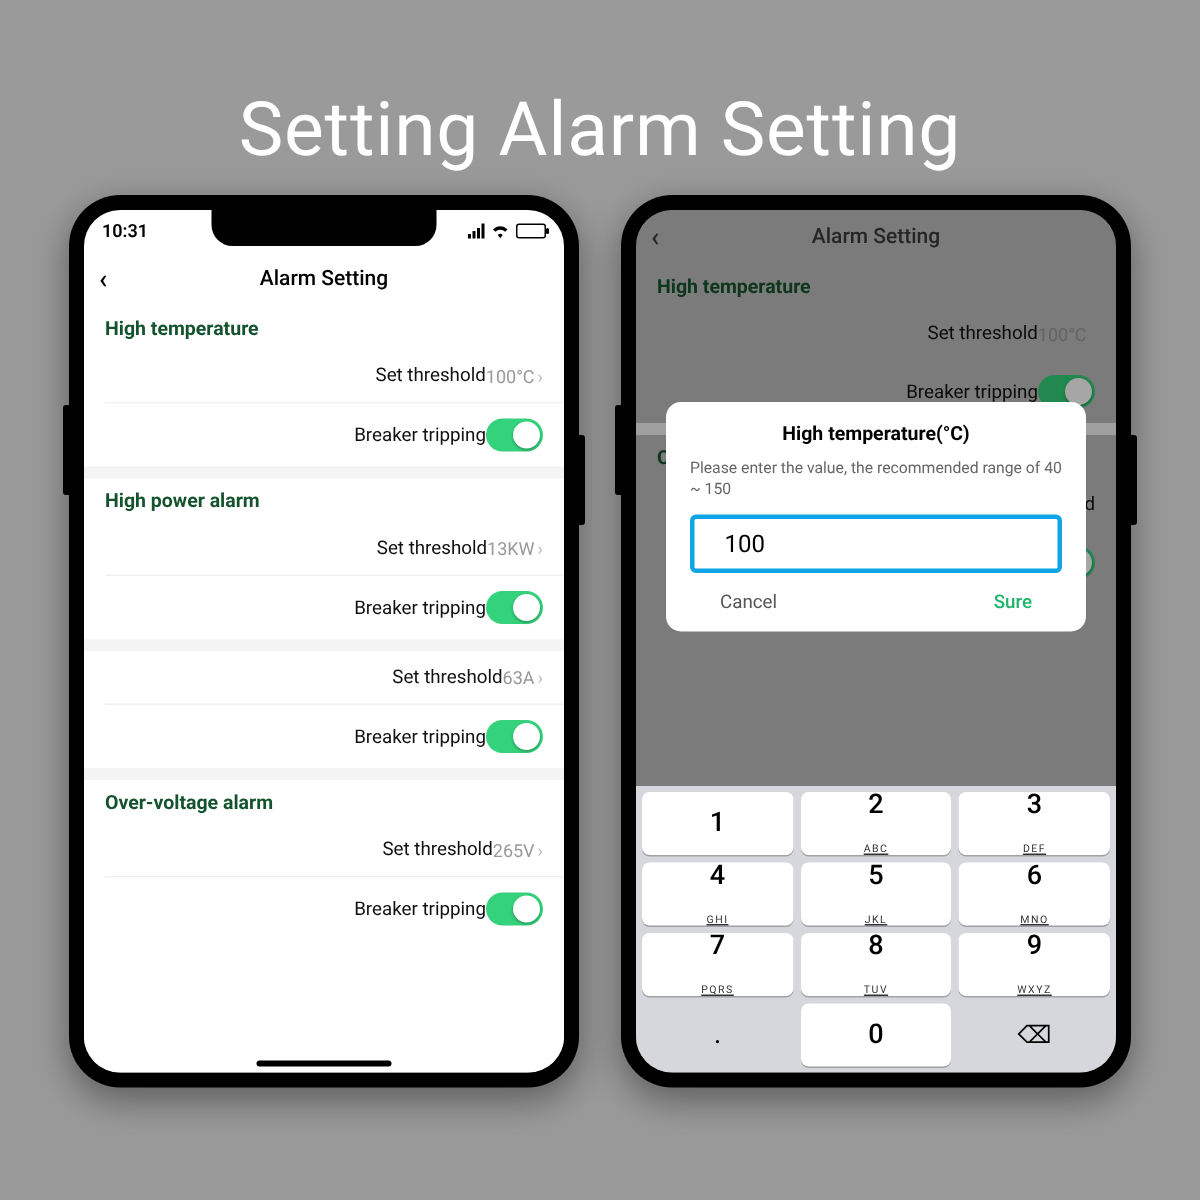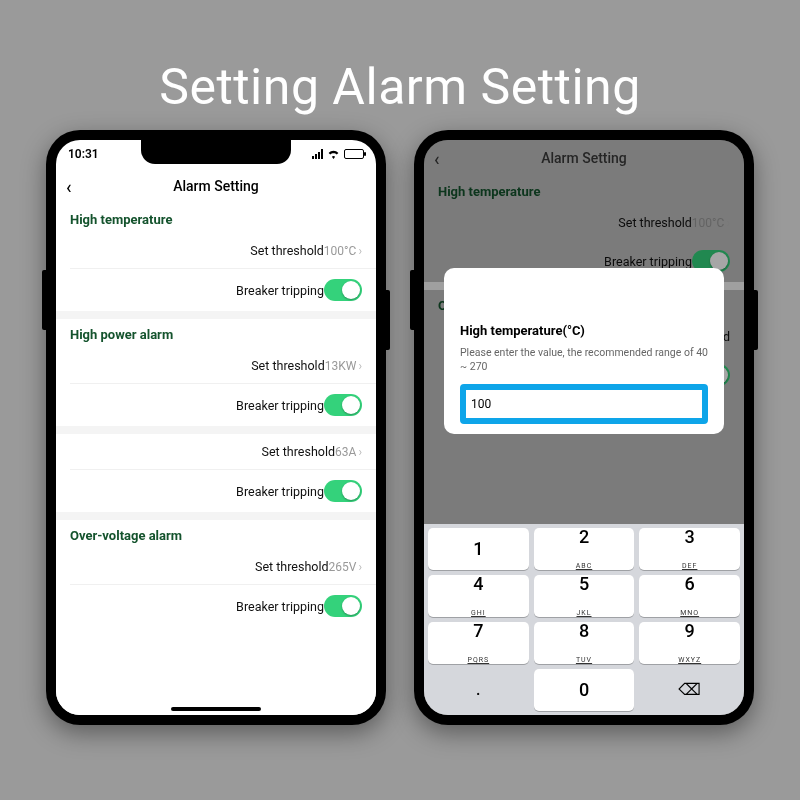--- a/index.html
+++ b/index.html
@@ -29,23 +29,23 @@
   .row .val { color:#999; font-size:12px; display:flex; align-items:center; gap:2px; }
   .chev { color:#bbb; font-size:12px; }
   .divider { height:1px; background:#f0f0f0; margin-left:14px; }
   .sep { height:8px; background:#f4f4f4; }
   .toggle { width:38px; height:22px; border-radius:11px; background:#34d27b; position:relative; }
   .toggle::after { content:""; position:absolute; right:2px; top:2px; width:18px; height:18px; border-radius:50%; background:#fff; box-shadow:0 1px 2px rgba(0,0,0,.3);}
   .home-ind { position:absolute; bottom:4px; left:50%; transform:translateX(-50%); width:90px; height:4px; border-radius:2px; background:#000; }
   
   .dim { position:absolute; inset:0; background:rgba(0,0,0,.35); }
   .modal { position:absolute; top:128px; left:50%; transform:translateX(-50%); width:280px; background:#fff; border-radius:10px; padding:14px 16px 10px; z-index:5;}
-  .modal h4 { font-size:13px; font-weight:700; margin-bottom:8px;margin-top:41px;}
+  .modal h4 { text-align:center; font-size:13px; font-weight:700; margin-bottom:8px;}
   .modal p { font-size:10.5px; color:#666; margin-bottom:10px; line-height:1.35;}
-  .modal input { width:100%; padding:7px 5px; border:6px solid #0ea5e9; border-radius:4px; font-size:12px; outline:none; }
+  .modal input { width:100%; padding:7px 20px; border:3px solid #0ea5e9; border-radius:4px; font-size:16px; outline:none; }
   .modal .btns { display:flex; justify-content:space-between; padding: 12px 20px 2px; }
   .modal .btns span { font-size:12.5px; }
   .btn-cancel { color:#555; }
   .btn-sure { color:#1db56a; font-weight:500;}
   .keypad { position:absolute; bottom:0; left:0; right:0; background:#d5d7dc; padding:4px; z-index:6; }
   .krow { display:flex; gap:5px; margin-bottom:5px; }
   .krow:last-child{margin-bottom:0;}
   .key { flex:1; background:#fff; border-radius:5px; height:42px; display:flex; flex-direction:column; align-items:center; justify-content:center; box-shadow:0 1px 0 rgba(0,0,0,.25); }
   .key .num { font-size:18px; font-weight:500; line-height:1; }
   .key .sub { font-size:7px; letter-spacing:1px; color:#333; margin-top:16px;text-decoration:underline; }
@@ -160,22 +160,26 @@
         <div class="row">
           <span>Breaker tripping</span>
           <span class="toggle"></span>
         </div>
       </div>
 
       <div class="dim"></div>
 
       <div class="modal">
         <h4>High temperature(°C)</h4>
-        <p>Please enter the value, the recommended range of 40 ~ 270</p>
+        <p>Please enter the value, the recommended range of 40 ~ 150</p>
         <input type="text" value="100" style="">
+        <div class="btns">
+          <span class="btn-cancel">Cancel</span>
+          <span class="btn-sure">Sure</span>
+        </div>
       </div>
 
       <div class="keypad">
           <div class="krow">
             <div class="key">
               <span class="num">1</span>
             </div>
             <div class="key">
               <span class="num">2</span>
               <span class="sub">ABC</span>

